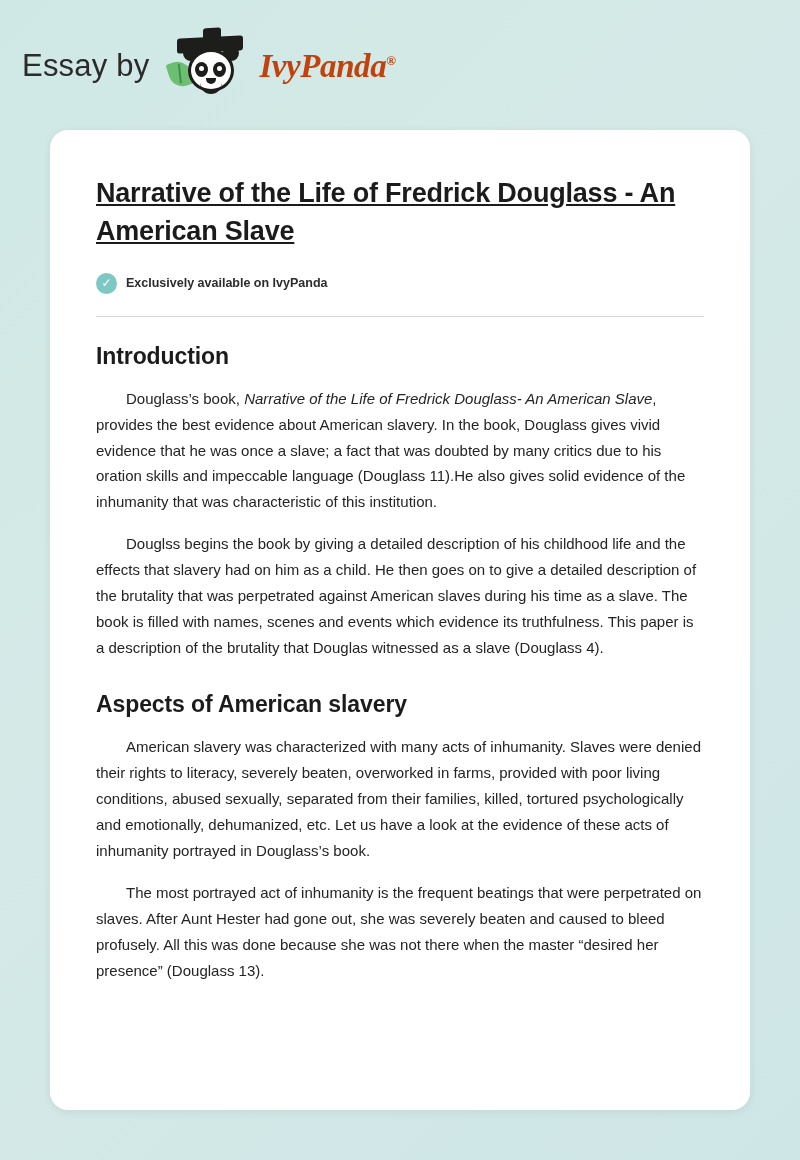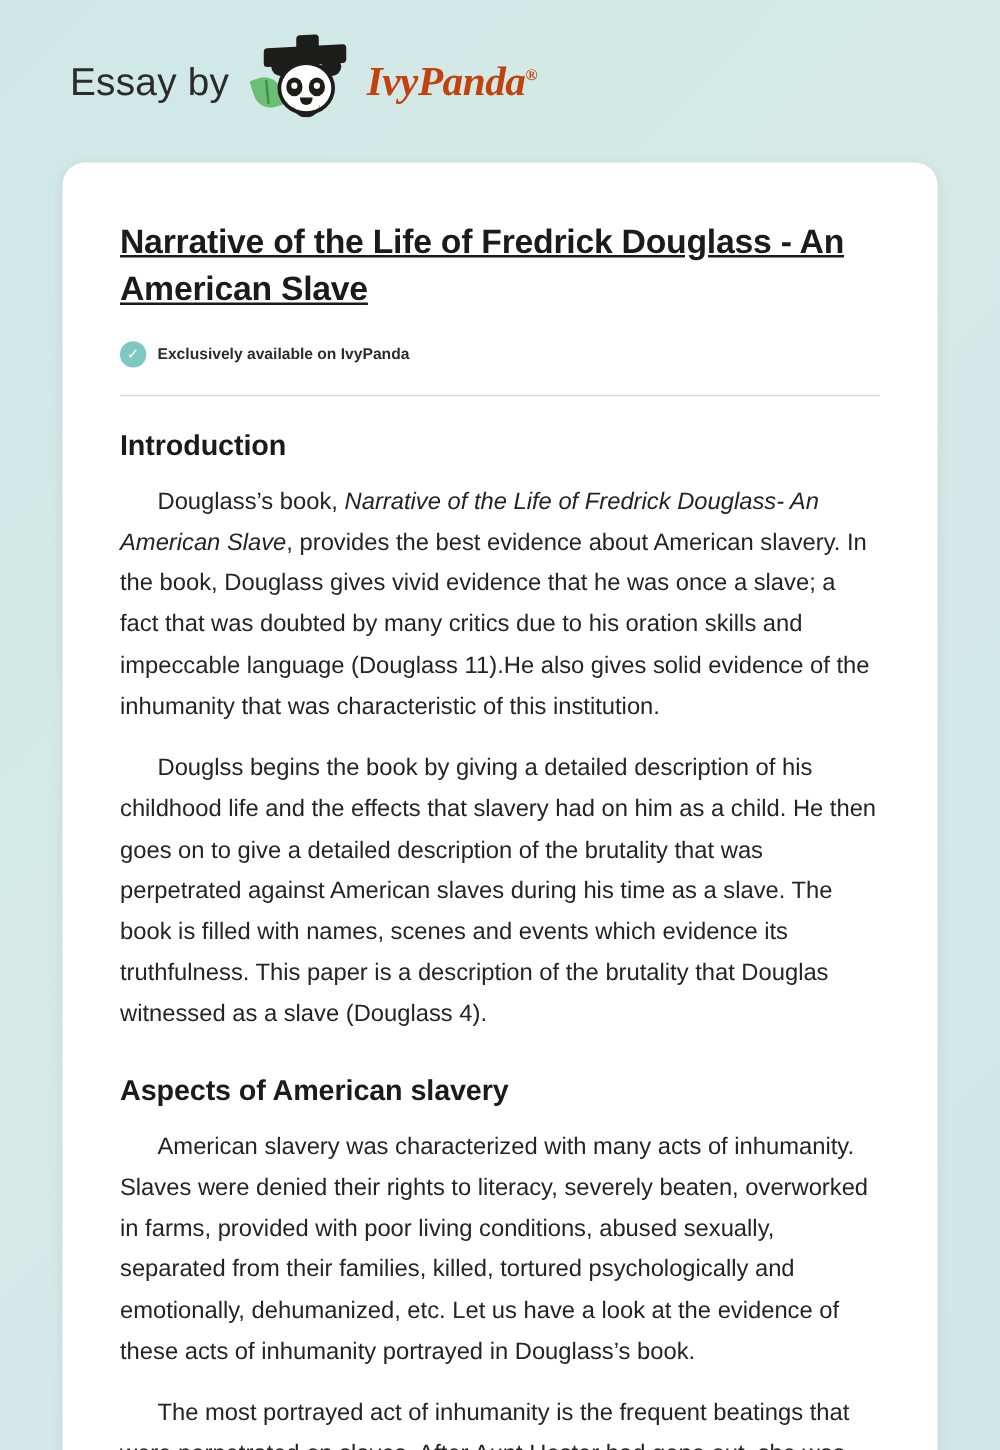--- a/index.html
+++ b/index.html
@@ -18,21 +18,21 @@
     min-height: 1160px;
     box-sizing: border-box;
     padding: 0;
     position: relative;
   }
 
   
   .brand {
     display: flex;
     align-items: center;
-    padding: 36px 0 0 56px;
+    padding: 36px 0 0 22px;
     height: 96px;
     box-sizing: border-box;
   }
   .brand-essay {
     font-size: 31px;
     color: #2b2b2b;
     font-weight: 400;
     letter-spacing: .2px;
   }
   .brand-logo {
@@ -208,21 +208,21 @@
   }
   h2.section {
     font-size: 23px;
     color: #1b1b1b;
     font-weight: 700;
     margin: 30px 0 16px 0;
     letter-spacing: -.1px;
   }
   h2.section:first-of-type { margin-top: 16px; }
   p.para {
-    font-size: 19px;
+    font-size: 15px;
     line-height: 1.73;
     color: #242424;
     margin: 0 0 16px 0;
     text-indent: 30px;
   }
   p.para em { font-style: italic; }
 </style>
 </head>
 <body>
 

